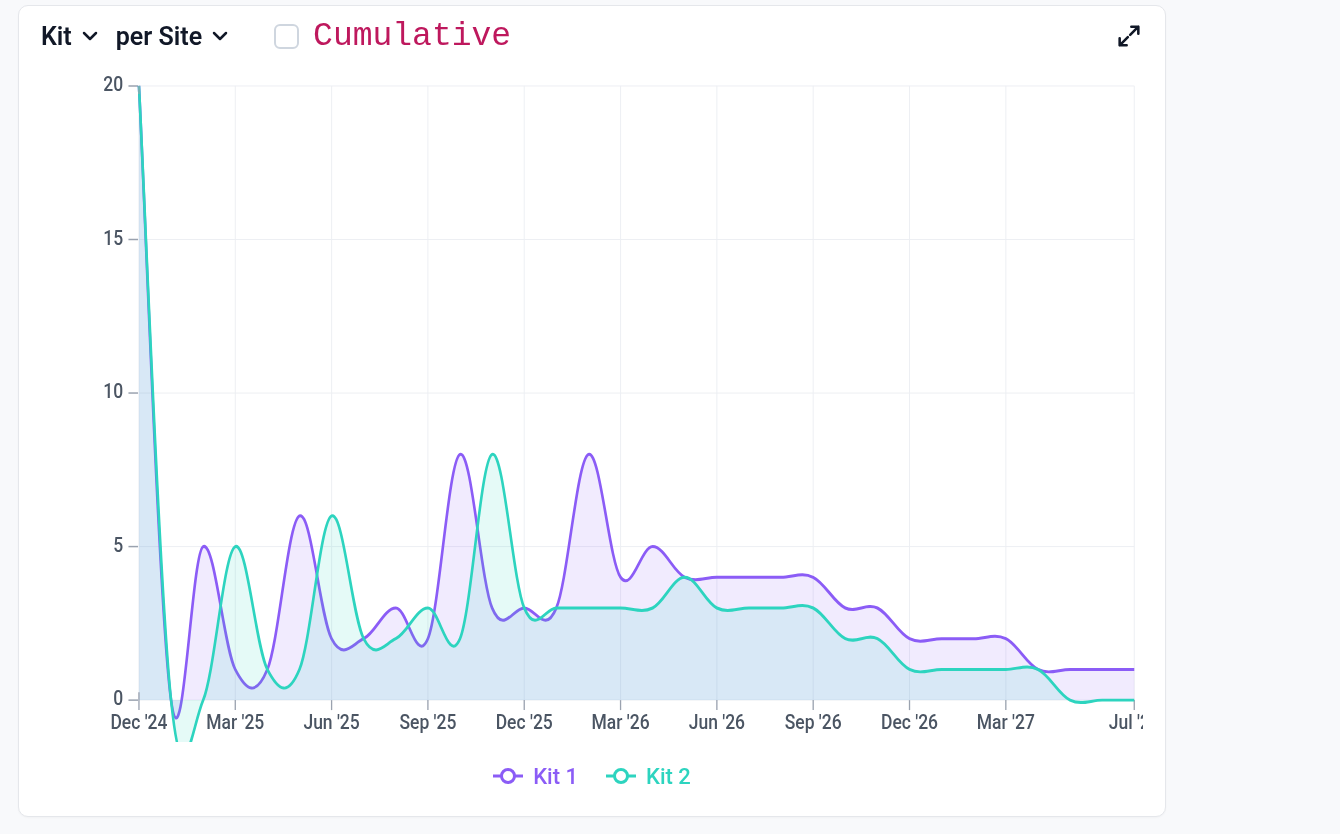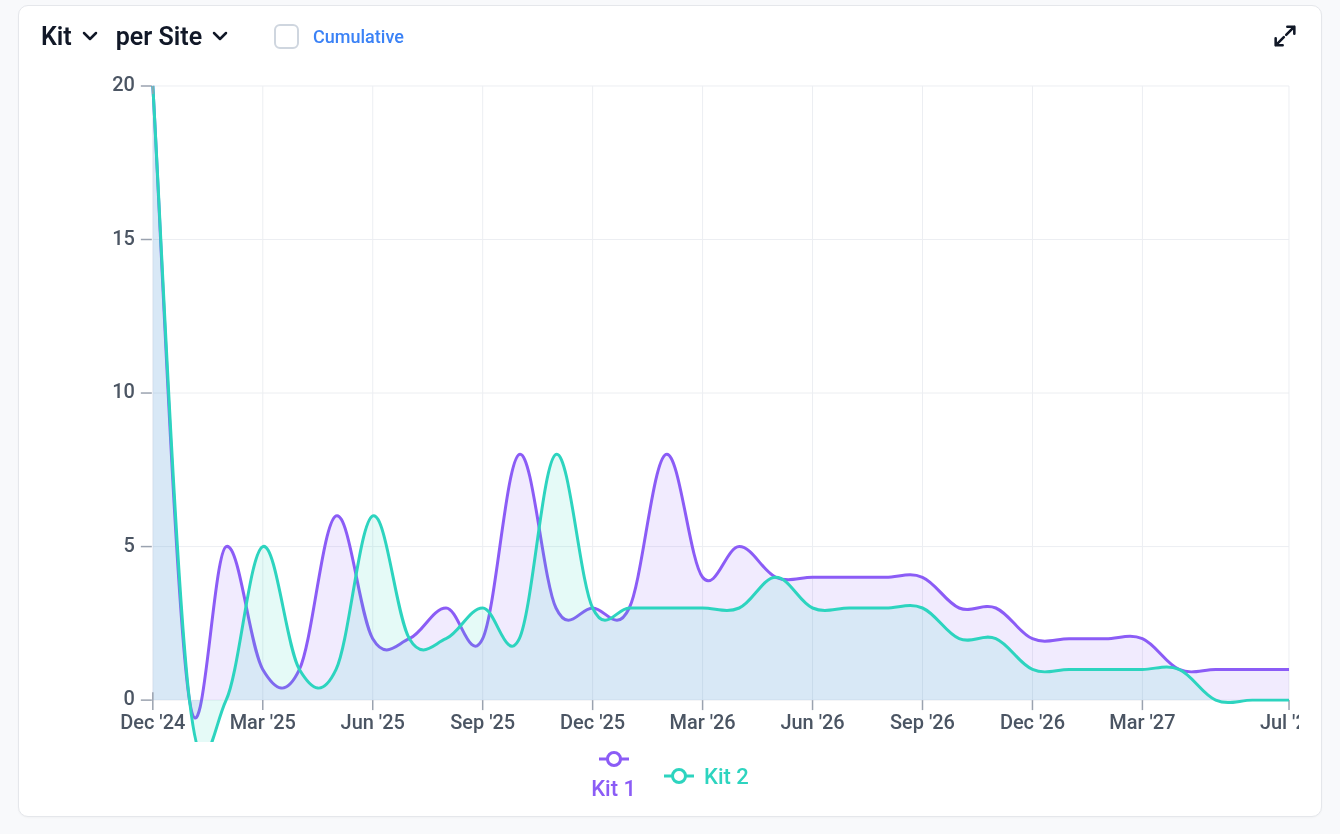--- a/index.html
+++ b/index.html
@@ -1,21 +1,21 @@
 <!DOCTYPE html>
 <html style="--c1: #8b5cf6; --c2: #2dd4bf;"><head>
 <meta charset="utf-8">
 <style>
   * { box-sizing: border-box; }
   html, body { margin: 0; padding: 0; width: 1340px; height: 834px; font-family: -apple-system, BlinkMacSystemFont, "Segoe UI", Roboto, Helvetica, Arial, sans-serif; background: #f8f9fb; color: #111; }
   .card {
     position: absolute;
     left: 18px;
     top: 5px;
-    width: 1304px;
+    width: 1148px;
     height: 812px;
     background: #fff;
     border: 1px solid #e5e7eb;
     border-radius: 10px;
     box-shadow: 0 1px 2px rgba(0,0,0,0.03);
     overflow: hidden;
   }
   .toolbar {
     display: flex;
     align-items: center;
@@ -39,21 +39,21 @@
     gap: 14px;
     margin-left: 28px;
   }
   .chk {
     width: 25px; height: 25px;
     border: 2px solid #cfd6df;
     border-radius: 6px;
     background: #fff;
     display: inline-block;
   }
-  .cumulative-label { font-size: 18px; font-weight: 500; color:#3b82f6; }
+  .cumulative-label { font-size: 33px; font-weight: 500; color:#be185d;font-family:Liberation Mono, monospace; }
   .spacer { flex: 1; }
   .expand { cursor: pointer; display: inline-flex; }
 
   .chart-wrap {
     position: absolute;
     left: 22px;
     right: 22px;
     top: 62px;
     bottom: 18px;
   }
@@ -90,21 +90,21 @@
     width: 30px; height: 14px; position: relative; display:inline-block;
   }
   .legend .sw::before {
     content: ""; position:absolute; left:0; right:0; top:50%; height:3px; transform:translateY(-50%);
     background: currentColor;
   }
   .legend .sw::after {
     content: ""; position:absolute; left:50%; top:50%; width:10px; height:10px; border-radius:50%;
     background:#fff; border:3px solid currentColor; transform:translate(-50%,-50%);
   }
-  .legend .l1 { color: var(--c1); flex-direction: column; }
+  .legend .l1 { color: var(--c1); }
   .legend .l2 { color: var(--c2); }
 </style>
 </head>
 <body>
 
 <div class="card">
   <div class="toolbar">
     <span class="dd">
       <span>Kit</span>
       <span class="chev">

